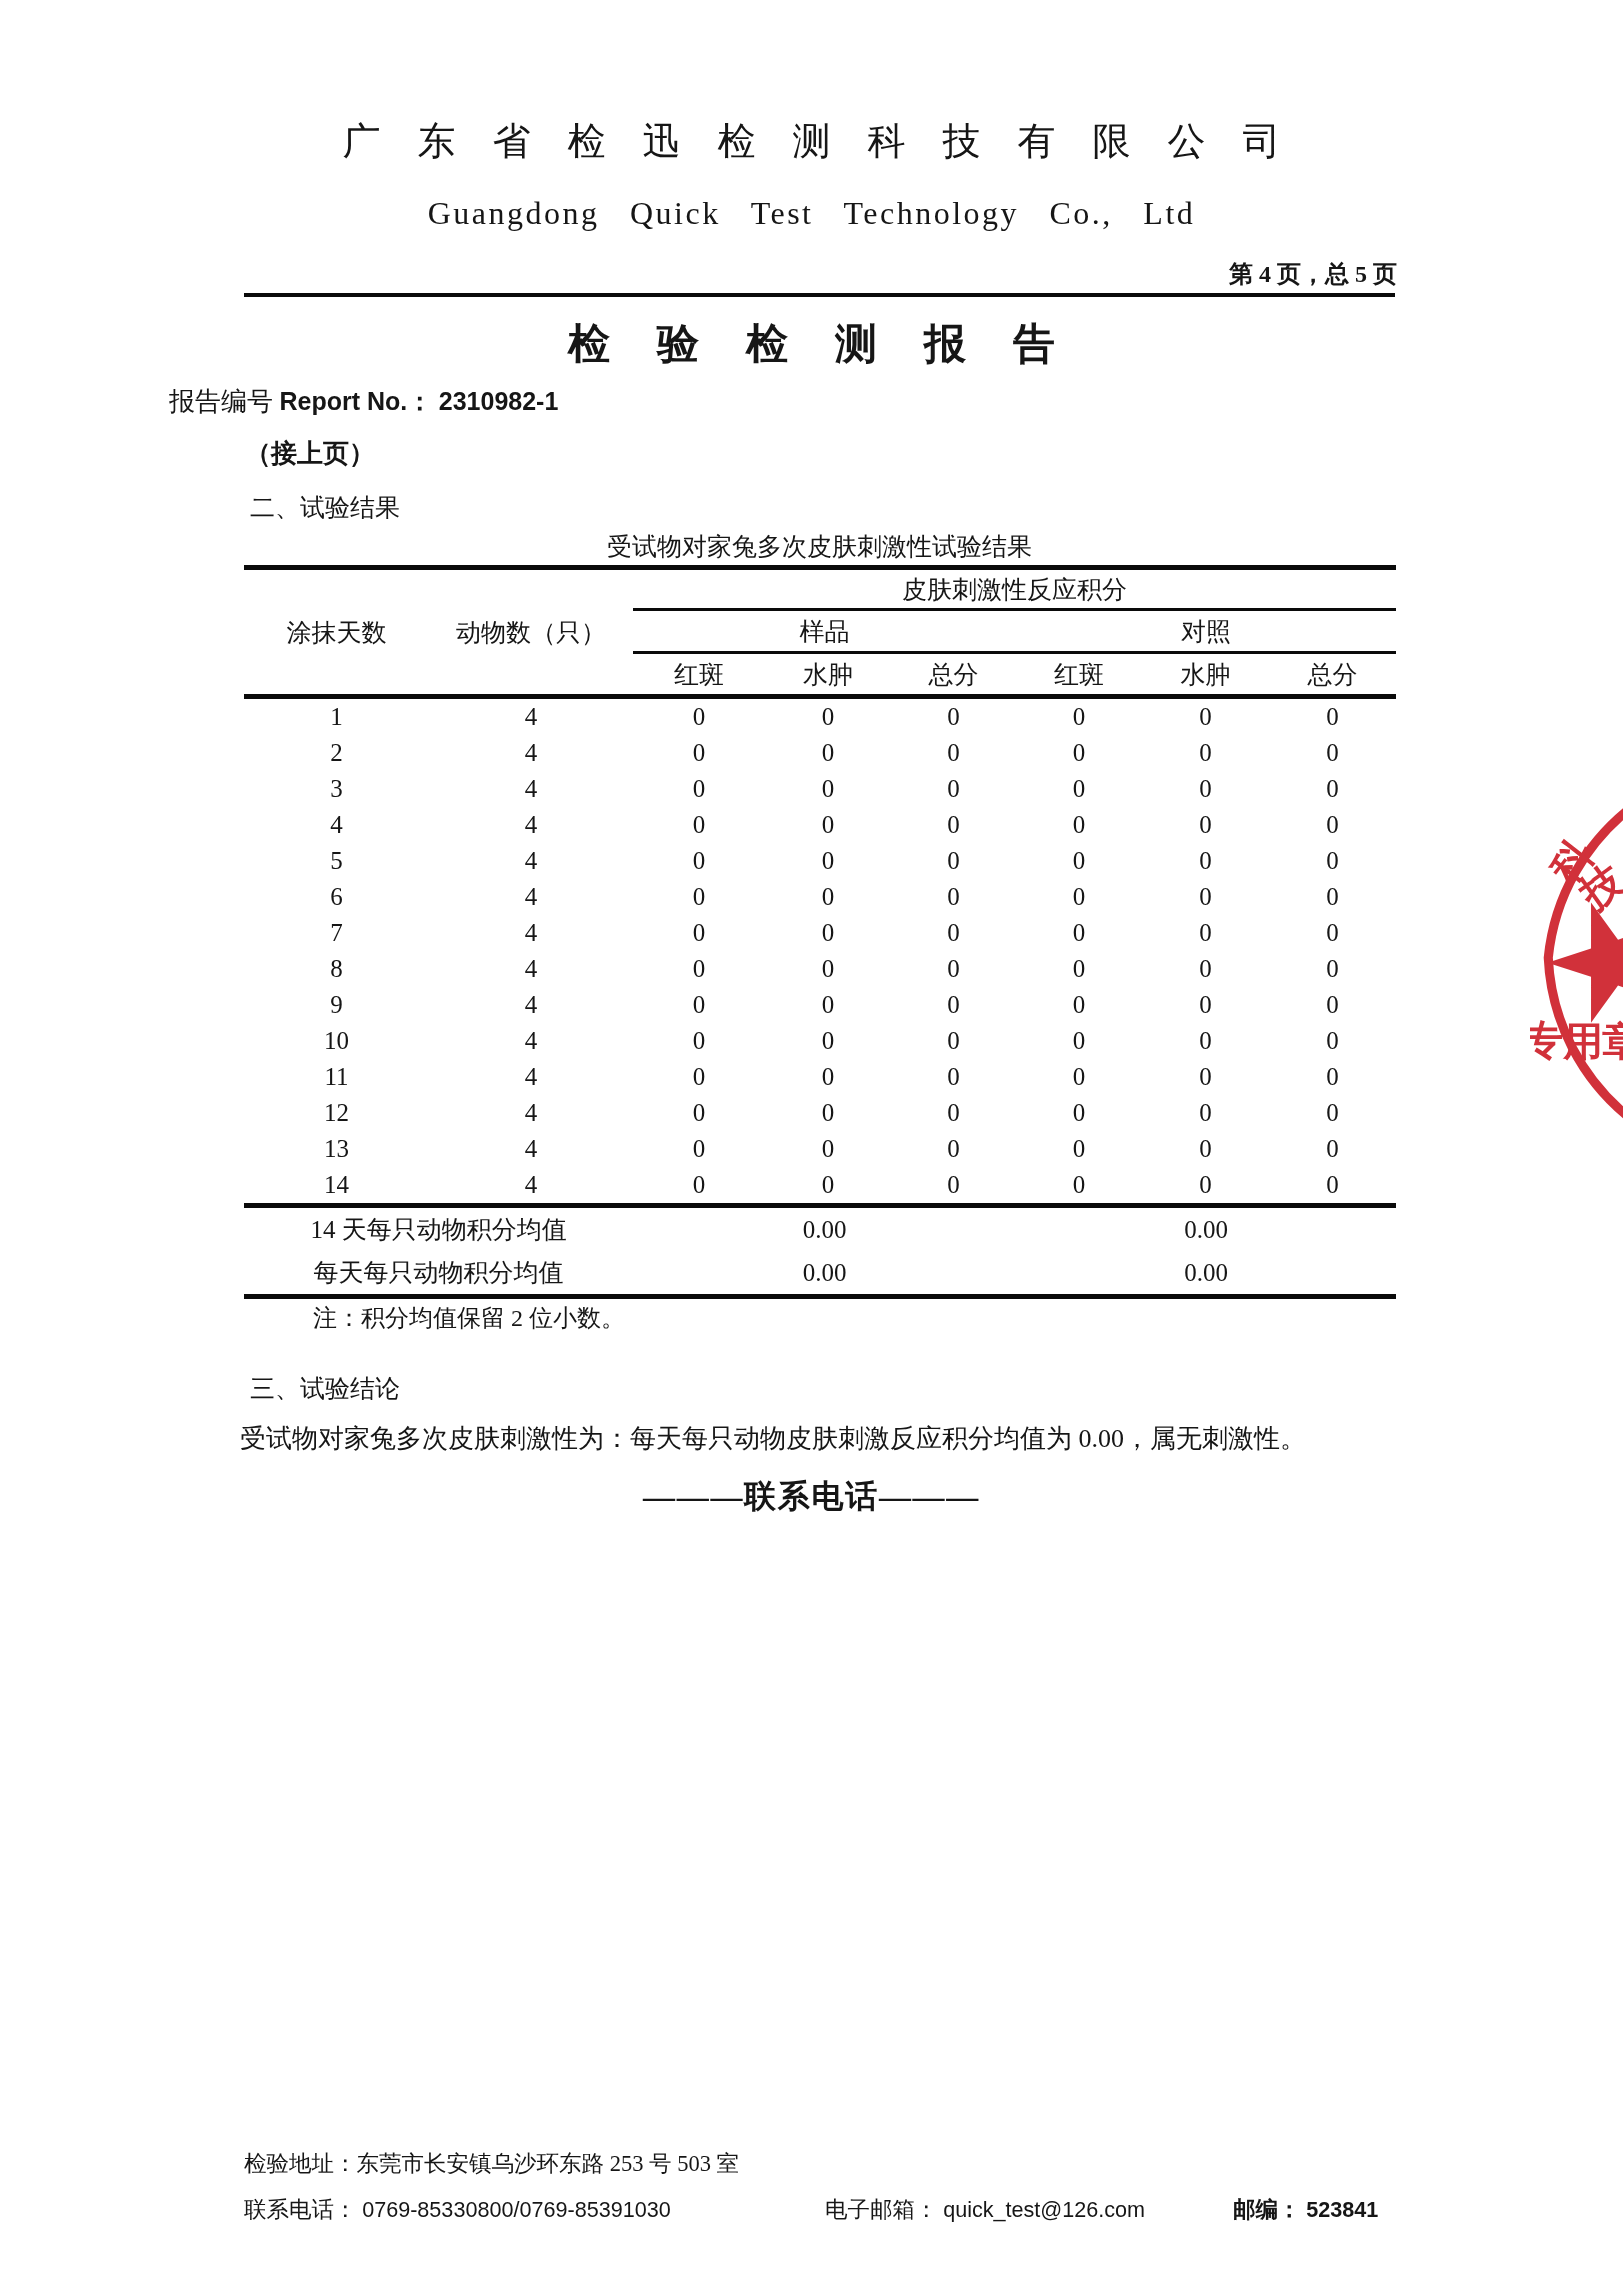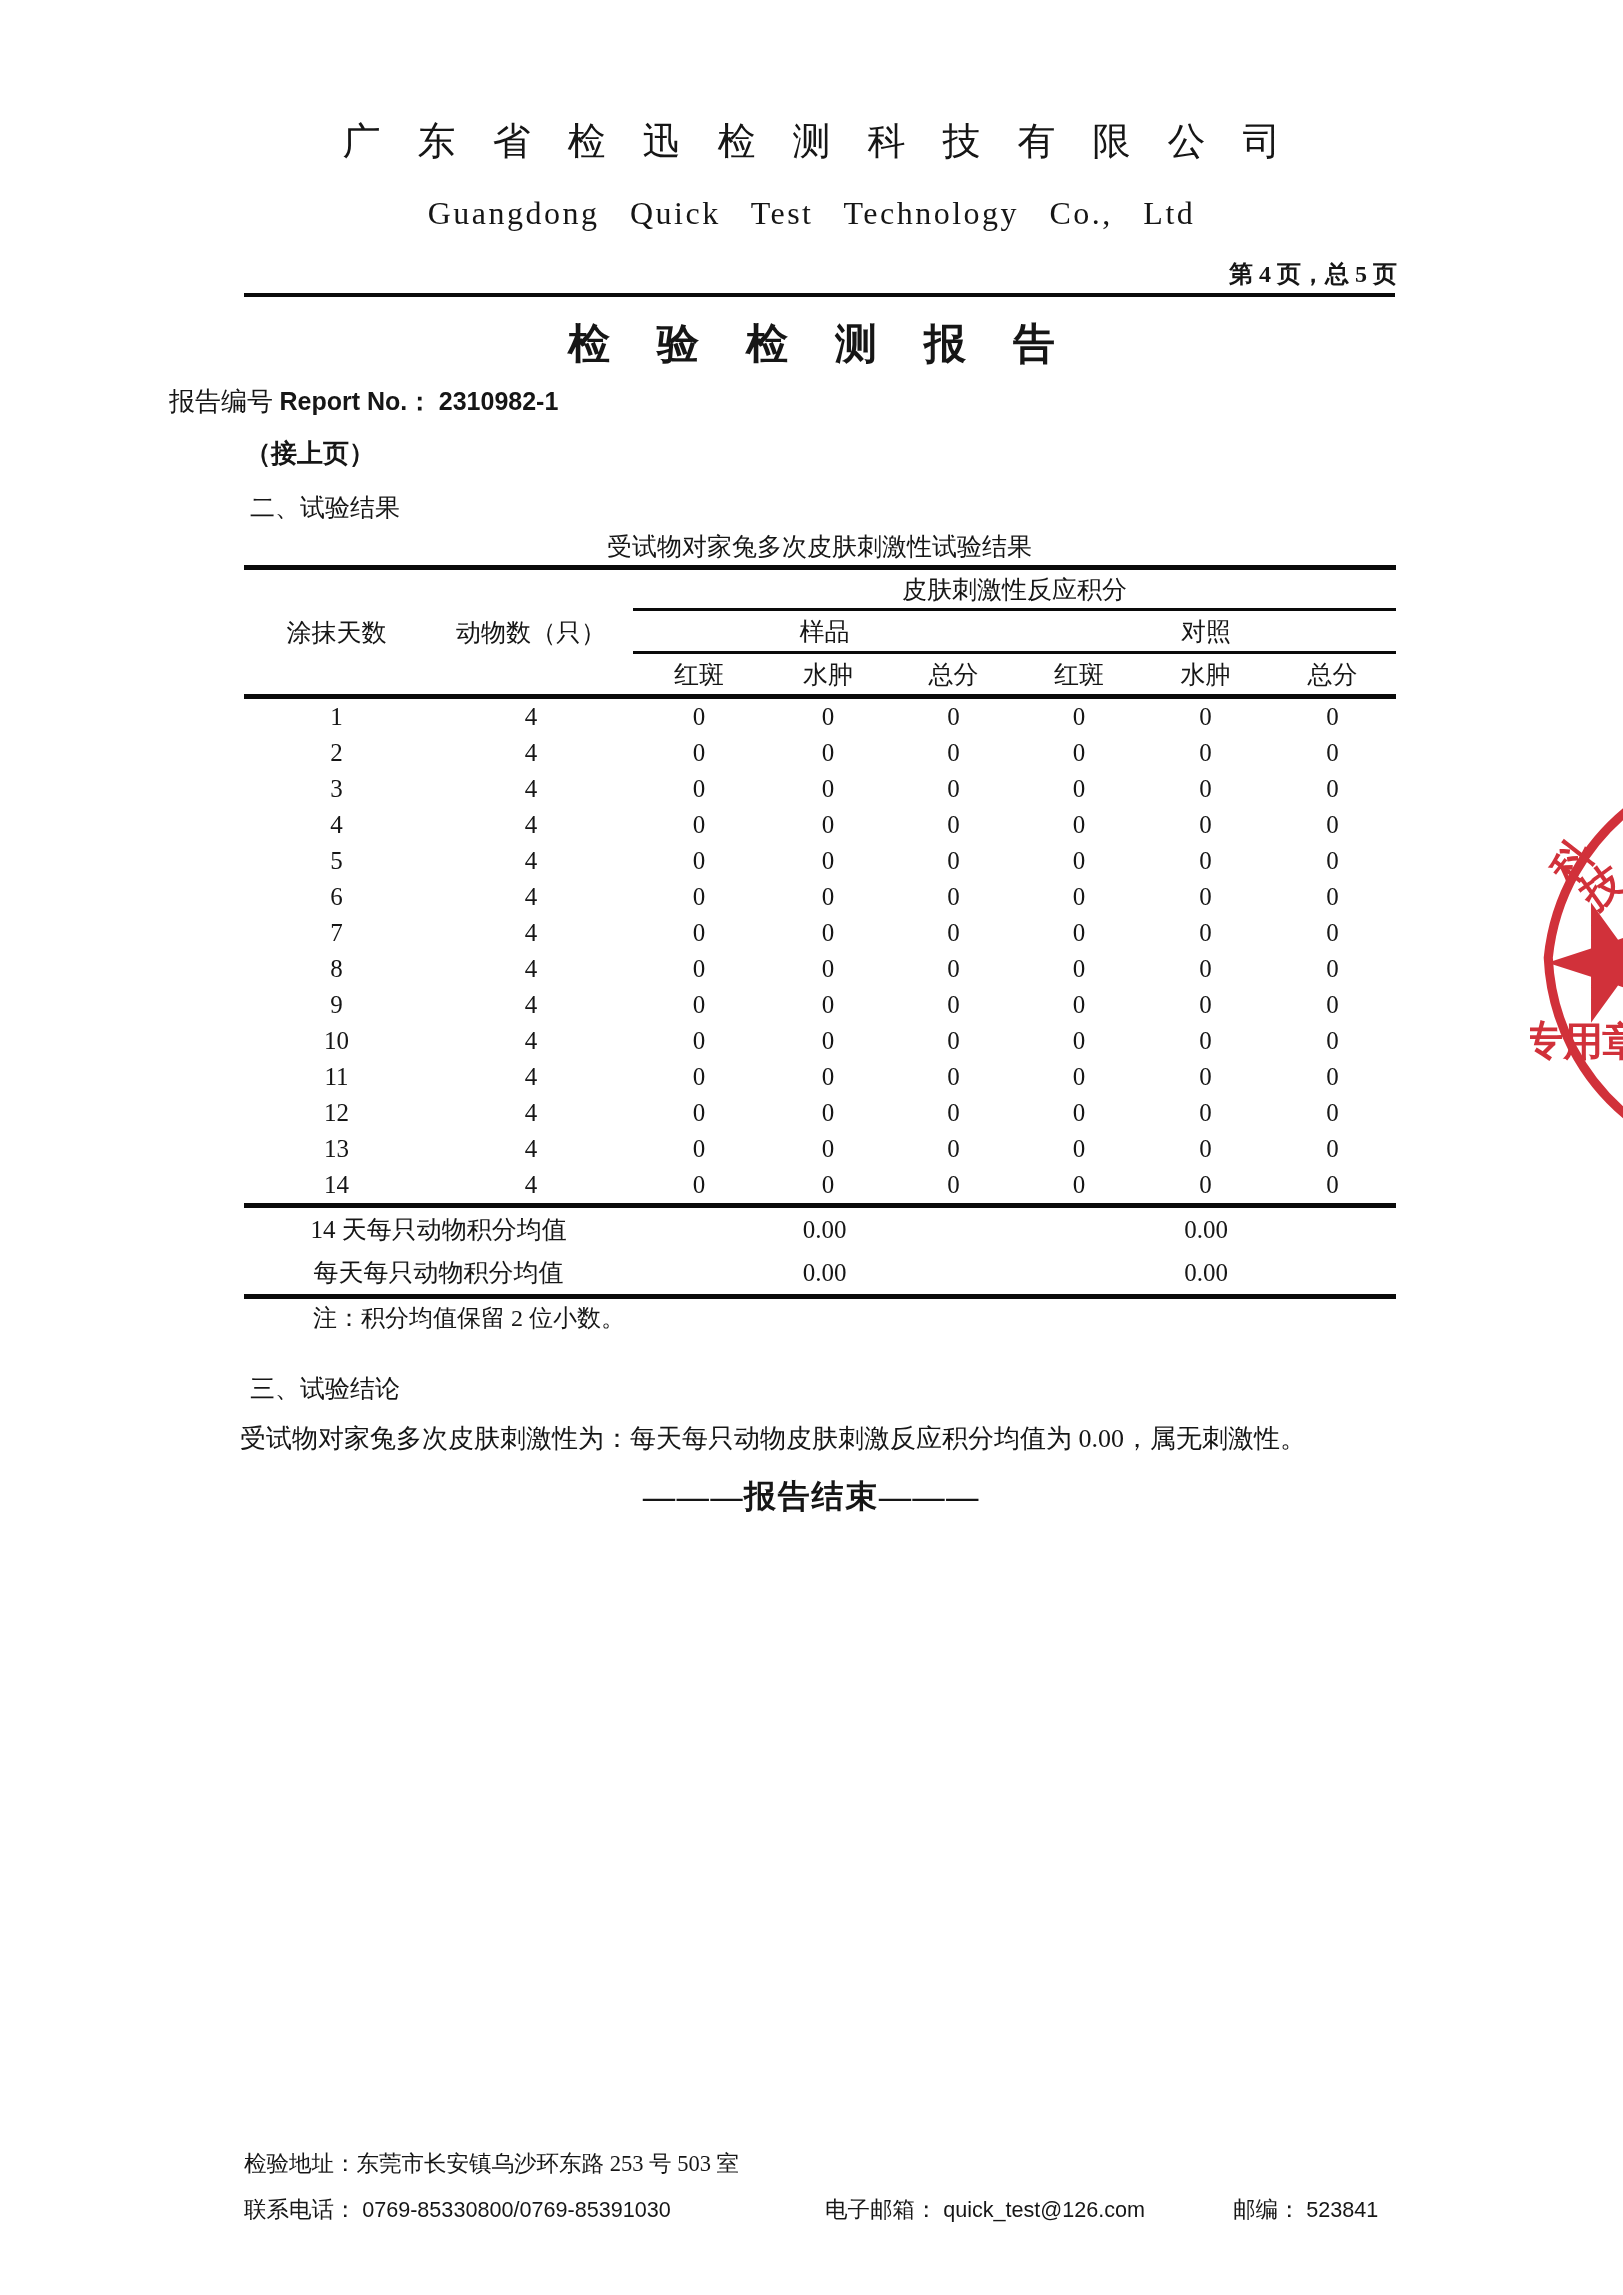--- a/index.html
+++ b/index.html
@@ -56,21 +56,21 @@
   td.sum-label{text-align:left;padding-left:43px;white-space:nowrap;}
 
   .note{top:1302px;left:313px;font-size:24px;}
   .conclusion{top:1422px;left:240px;width:1189px;font-size:26px;line-height:1.3;}
   .end-mark{top:1475px;font-size:32px;font-weight:bold;letter-spacing:1.7px;}
 
   .footer-line{font-size:22.5px;white-space:nowrap;}
   .f1{top:2148px;left:244px;}
   .f2{top:2194px;left:244px;}
   .f2-email{top:2194px;left:825px;}
-  .f2-post{top:2194px;left:1233px;}
+  .f2-post{top:2194px;left:1233px;font-weight:bold;}
   .footer-line .latin{font-size:21.6px;}
 
   .stamp{position:absolute;left:1530px;top:773px;width:93px;height:449px;opacity:0.95;}
   .stamp text{
     font-family:"Liberation Serif","DejaVu Serif",serif;
     font-weight:bold;text-anchor:middle;dominant-baseline:central;
   }
 </style>
 </head>
 <body>
@@ -282,21 +282,21 @@
         <td colspan="3">0.00</td>
       </tr>
     </tbody>
   </table>
 
   <div class="abs note">注：积分均值保留 2 位小数。</div>
 
   <div class="abs sec-heading sec3">三、试验结论</div>
   <div class="abs conclusion">受试物对家兔多次皮肤刺激性为：每天每只动物皮肤刺激反应积分均值为 0.00，属无刺激性。</div>
 
-  <div class="abs center-line end-mark">———报告结束———</div>
+  <div class="abs center-line end-mark">———联系电话———</div>
 
   <svg class="stamp" viewBox="1840 930 112 540" aria-hidden="true">
     <path d="M 1966 968 A 262 262 0 0 0 1862 1152 A 262 262 0 0 0 1964 1348" fill="none" stroke="#cf2630" stroke-width="11"></path>
     <polygon fill="#cf2630" points="1861,1158 1913.5,1140.9 1913.5,1085.7 1946,1130.4 1998.5,1113.3 1966,1158 1998.5,1202.7 1946,1185.6 1913.5,1230.3 1913.5,1175.1"></polygon>
     <text transform="translate(1891,1036) rotate(-52)" font-size="50" fill="#cf2630">科</text>
     <text transform="translate(1927,1067) rotate(-36)" font-size="50" fill="#cf2630">技</text>
     <text transform="translate(1856,1252)" font-size="48" fill="#cf2630">专</text>
     <text transform="translate(1904,1253)" font-size="48" fill="#cf2630">用</text>
     <text transform="translate(1951,1253)" font-size="48" fill="#cf2630">章</text>
   </svg>

